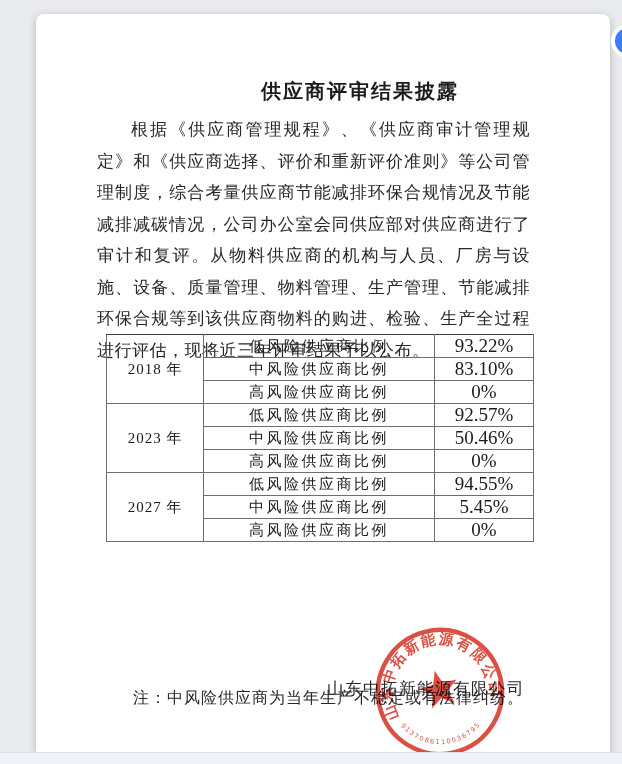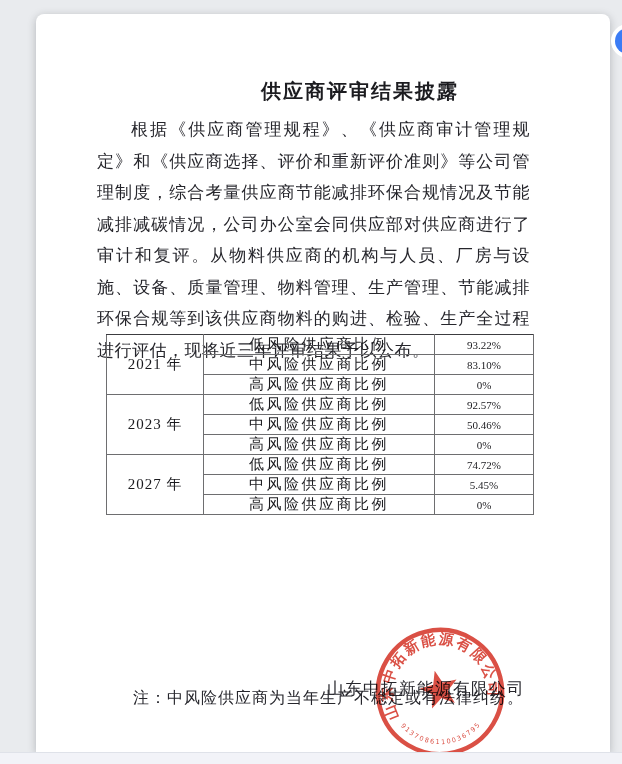--- a/index.html
+++ b/index.html
@@ -58,21 +58,21 @@
     border:1px solid #6e6e70;
     height:20px;
     text-align:center;
     vertical-align:middle;
     padding:0;
   }
   table.review{border:1.5px solid #3c3c40;}
   table.review tr.group-start td{border-top:1.5px solid #3c3c40;}
   table.review td.year{width:97px;letter-spacing:1px;}
   table.review td.label{width:231px;letter-spacing:2.5px;}
-  table.review td.value{width:99px;font-size:11px;}
+  table.review td.value{width:99px;font-size:19px;}
   .doc-note{
     position:absolute;left:97px;top:626px;
     font-size:16px;letter-spacing:1px;color:#26262c;margin-top:48px;
   }
   .doc-company{
     position:absolute;right:85px;top:664px;
     font-size:16.5px;letter-spacing:1.5px;color:#26262c;
   }
   .doc-date{
     position:absolute;left:329px;top:701px;
@@ -113,21 +113,21 @@
 
 <div class="page">
 
   <div class="doc-title">供应商评审结果披露</div>
 
   <div class="doc-body">根据《供应商管理规程》、《供应商审计管理规定》和《供应商选择、评价和重新评价准则》等公司管理制度，综合考量供应商节能减排环保合规情况及节能减排减碳情况，公司办公室会同供应部对供应商进行了审计和复评。从物料供应商的机构与人员、厂房与设施、设备、质量管理、物料管理、生产管理、节能减排环保合规等到该供应商物料的购进、检验、生产全过程进行评估，现将近三年评审结果予以公布。</div>
 
   <table class="review">
     <tbody>
       <tr class="group-start">
-        <td class="year" rowspan="3">2021 年</td>
+        <td class="year" rowspan="3">2018 年</td>
         <td class="label">低风险供应商比例</td>
         <td class="value">93.22%</td>
       </tr>
       <tr>
         <td class="label">中风险供应商比例</td>
         <td class="value">83.10%</td>
       </tr>
       <tr>
         <td class="label">高风险供应商比例</td>
         <td class="value">0%</td>
@@ -141,21 +141,21 @@
         <td class="label">中风险供应商比例</td>
         <td class="value">50.46%</td>
       </tr>
       <tr>
         <td class="label">高风险供应商比例</td>
         <td class="value">0%</td>
       </tr>
       <tr class="group-start">
         <td class="year" rowspan="3">2027 年</td>
         <td class="label">低风险供应商比例</td>
-        <td class="value">74.72%</td>
+        <td class="value">94.55%</td>
       </tr>
       <tr>
         <td class="label">中风险供应商比例</td>
         <td class="value">5.45%</td>
       </tr>
       <tr>
         <td class="label">高风险供应商比例</td>
         <td class="value">0%</td>
       </tr>
     </tbody>

